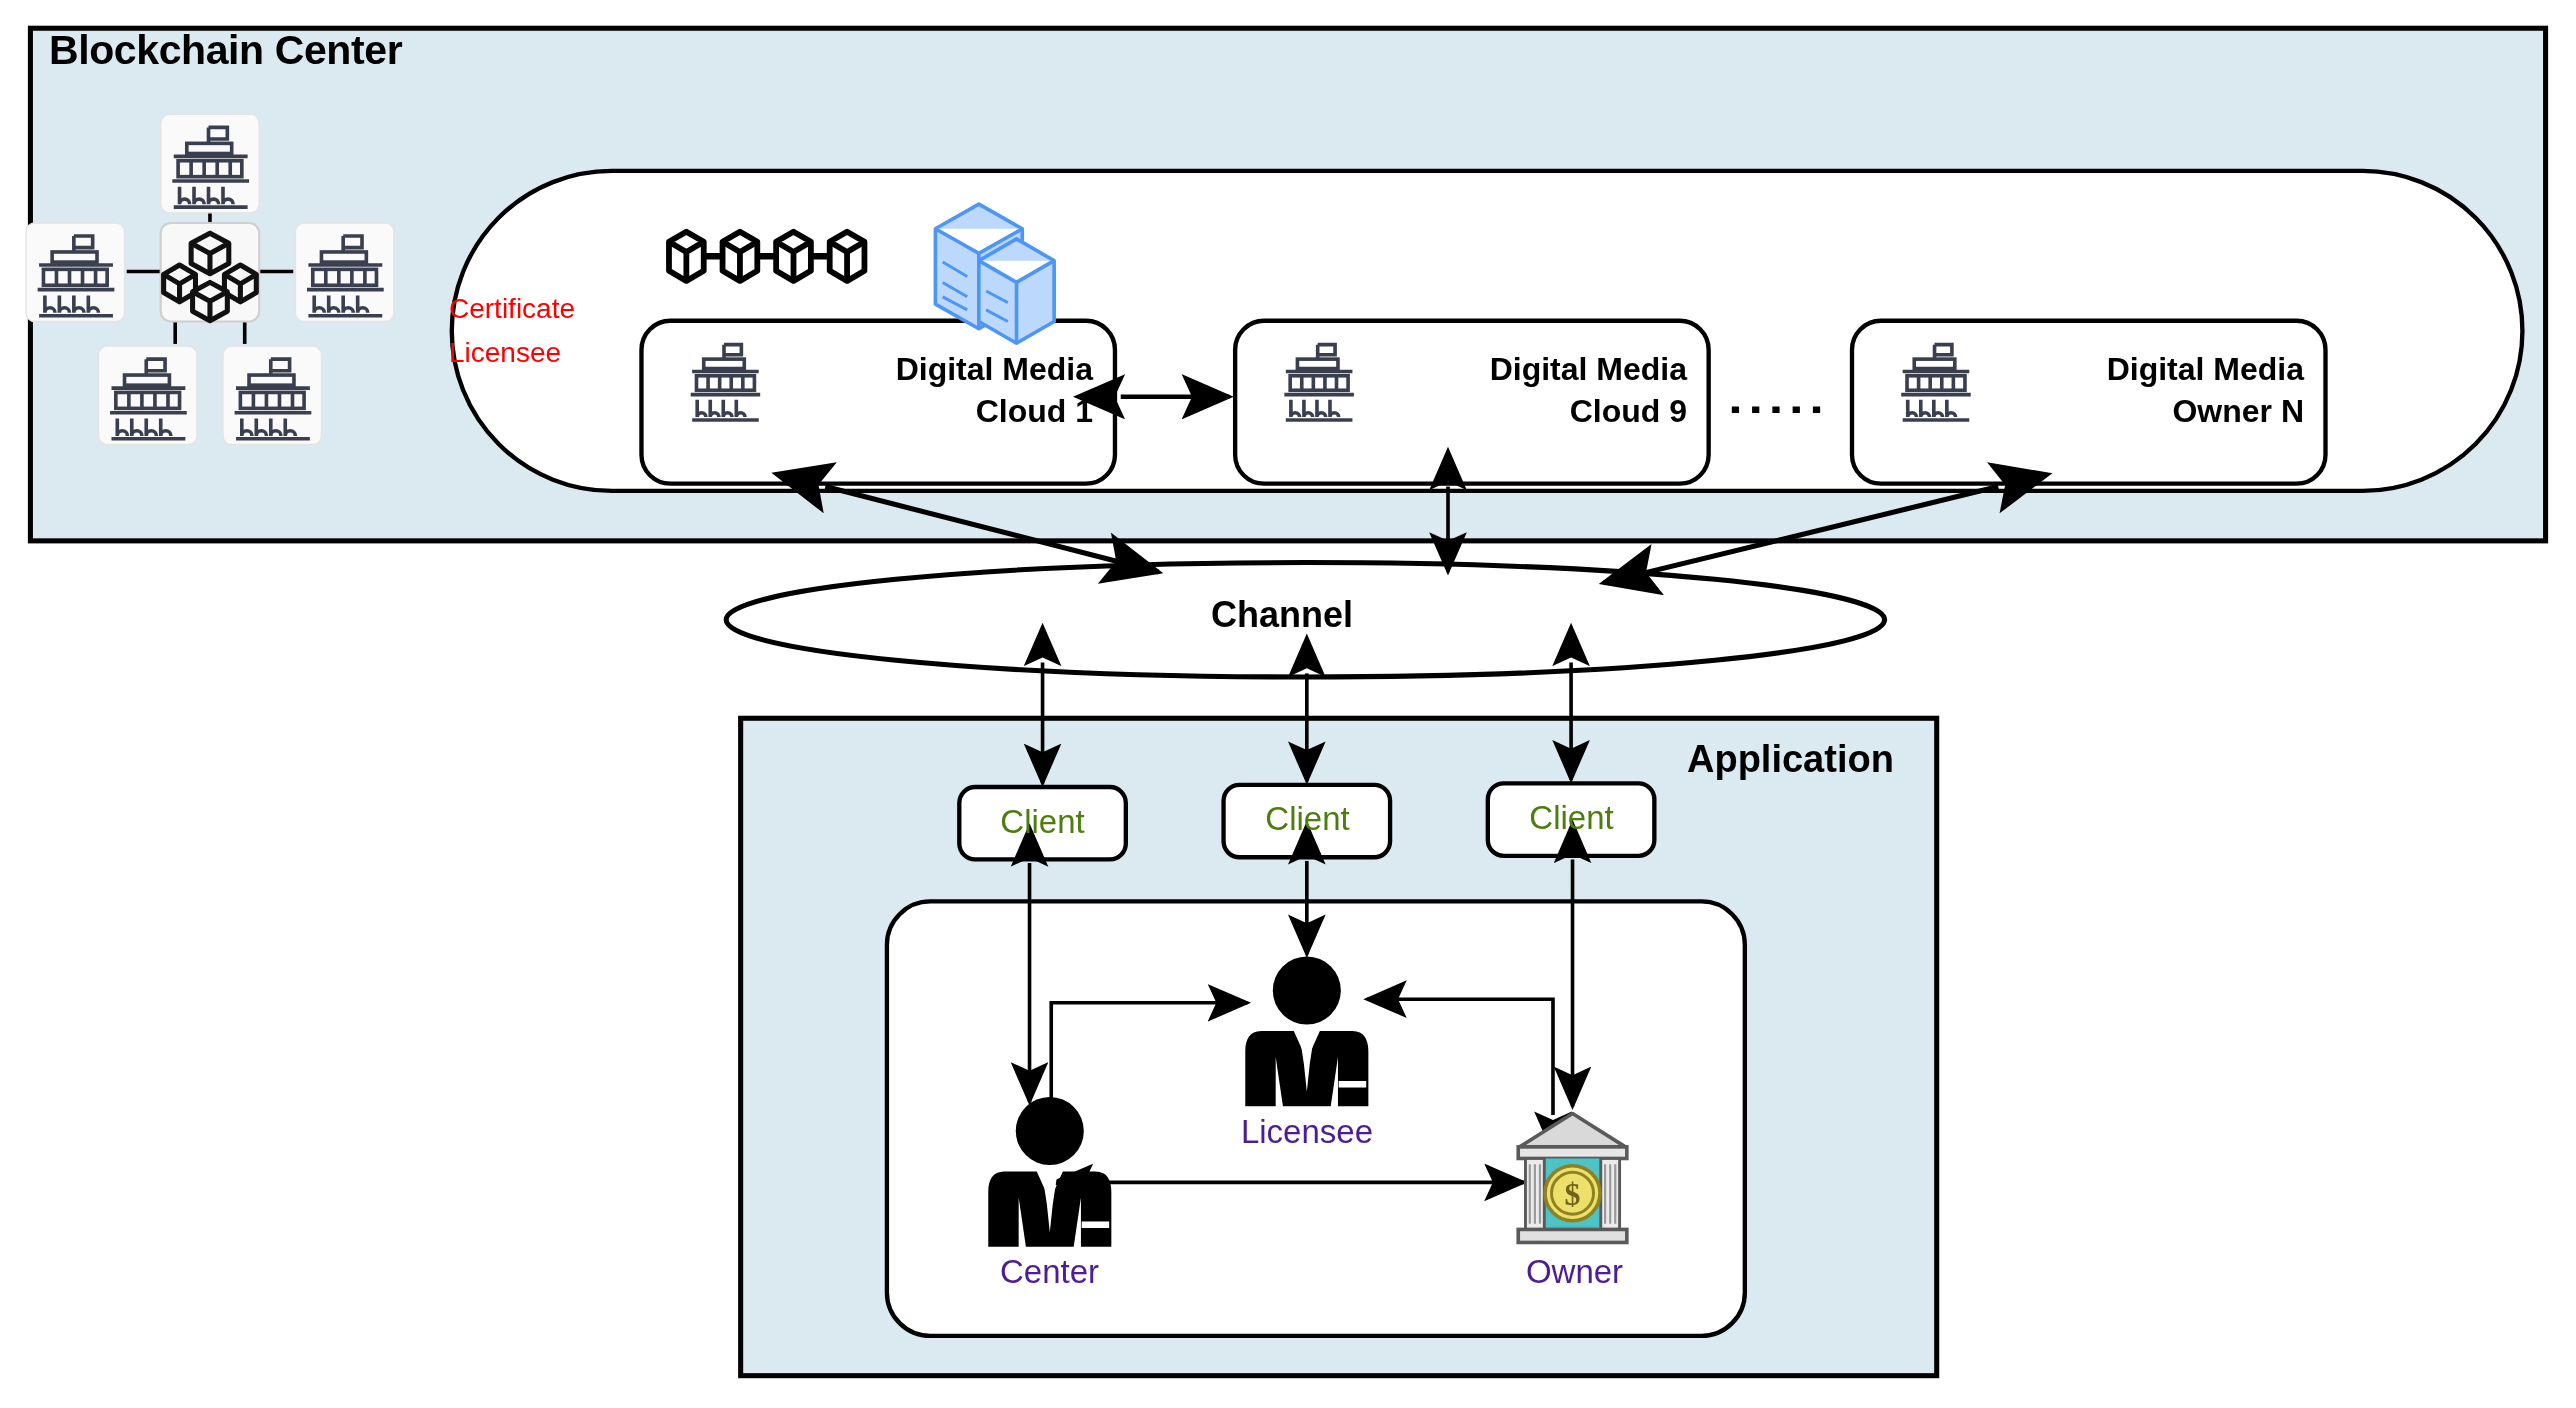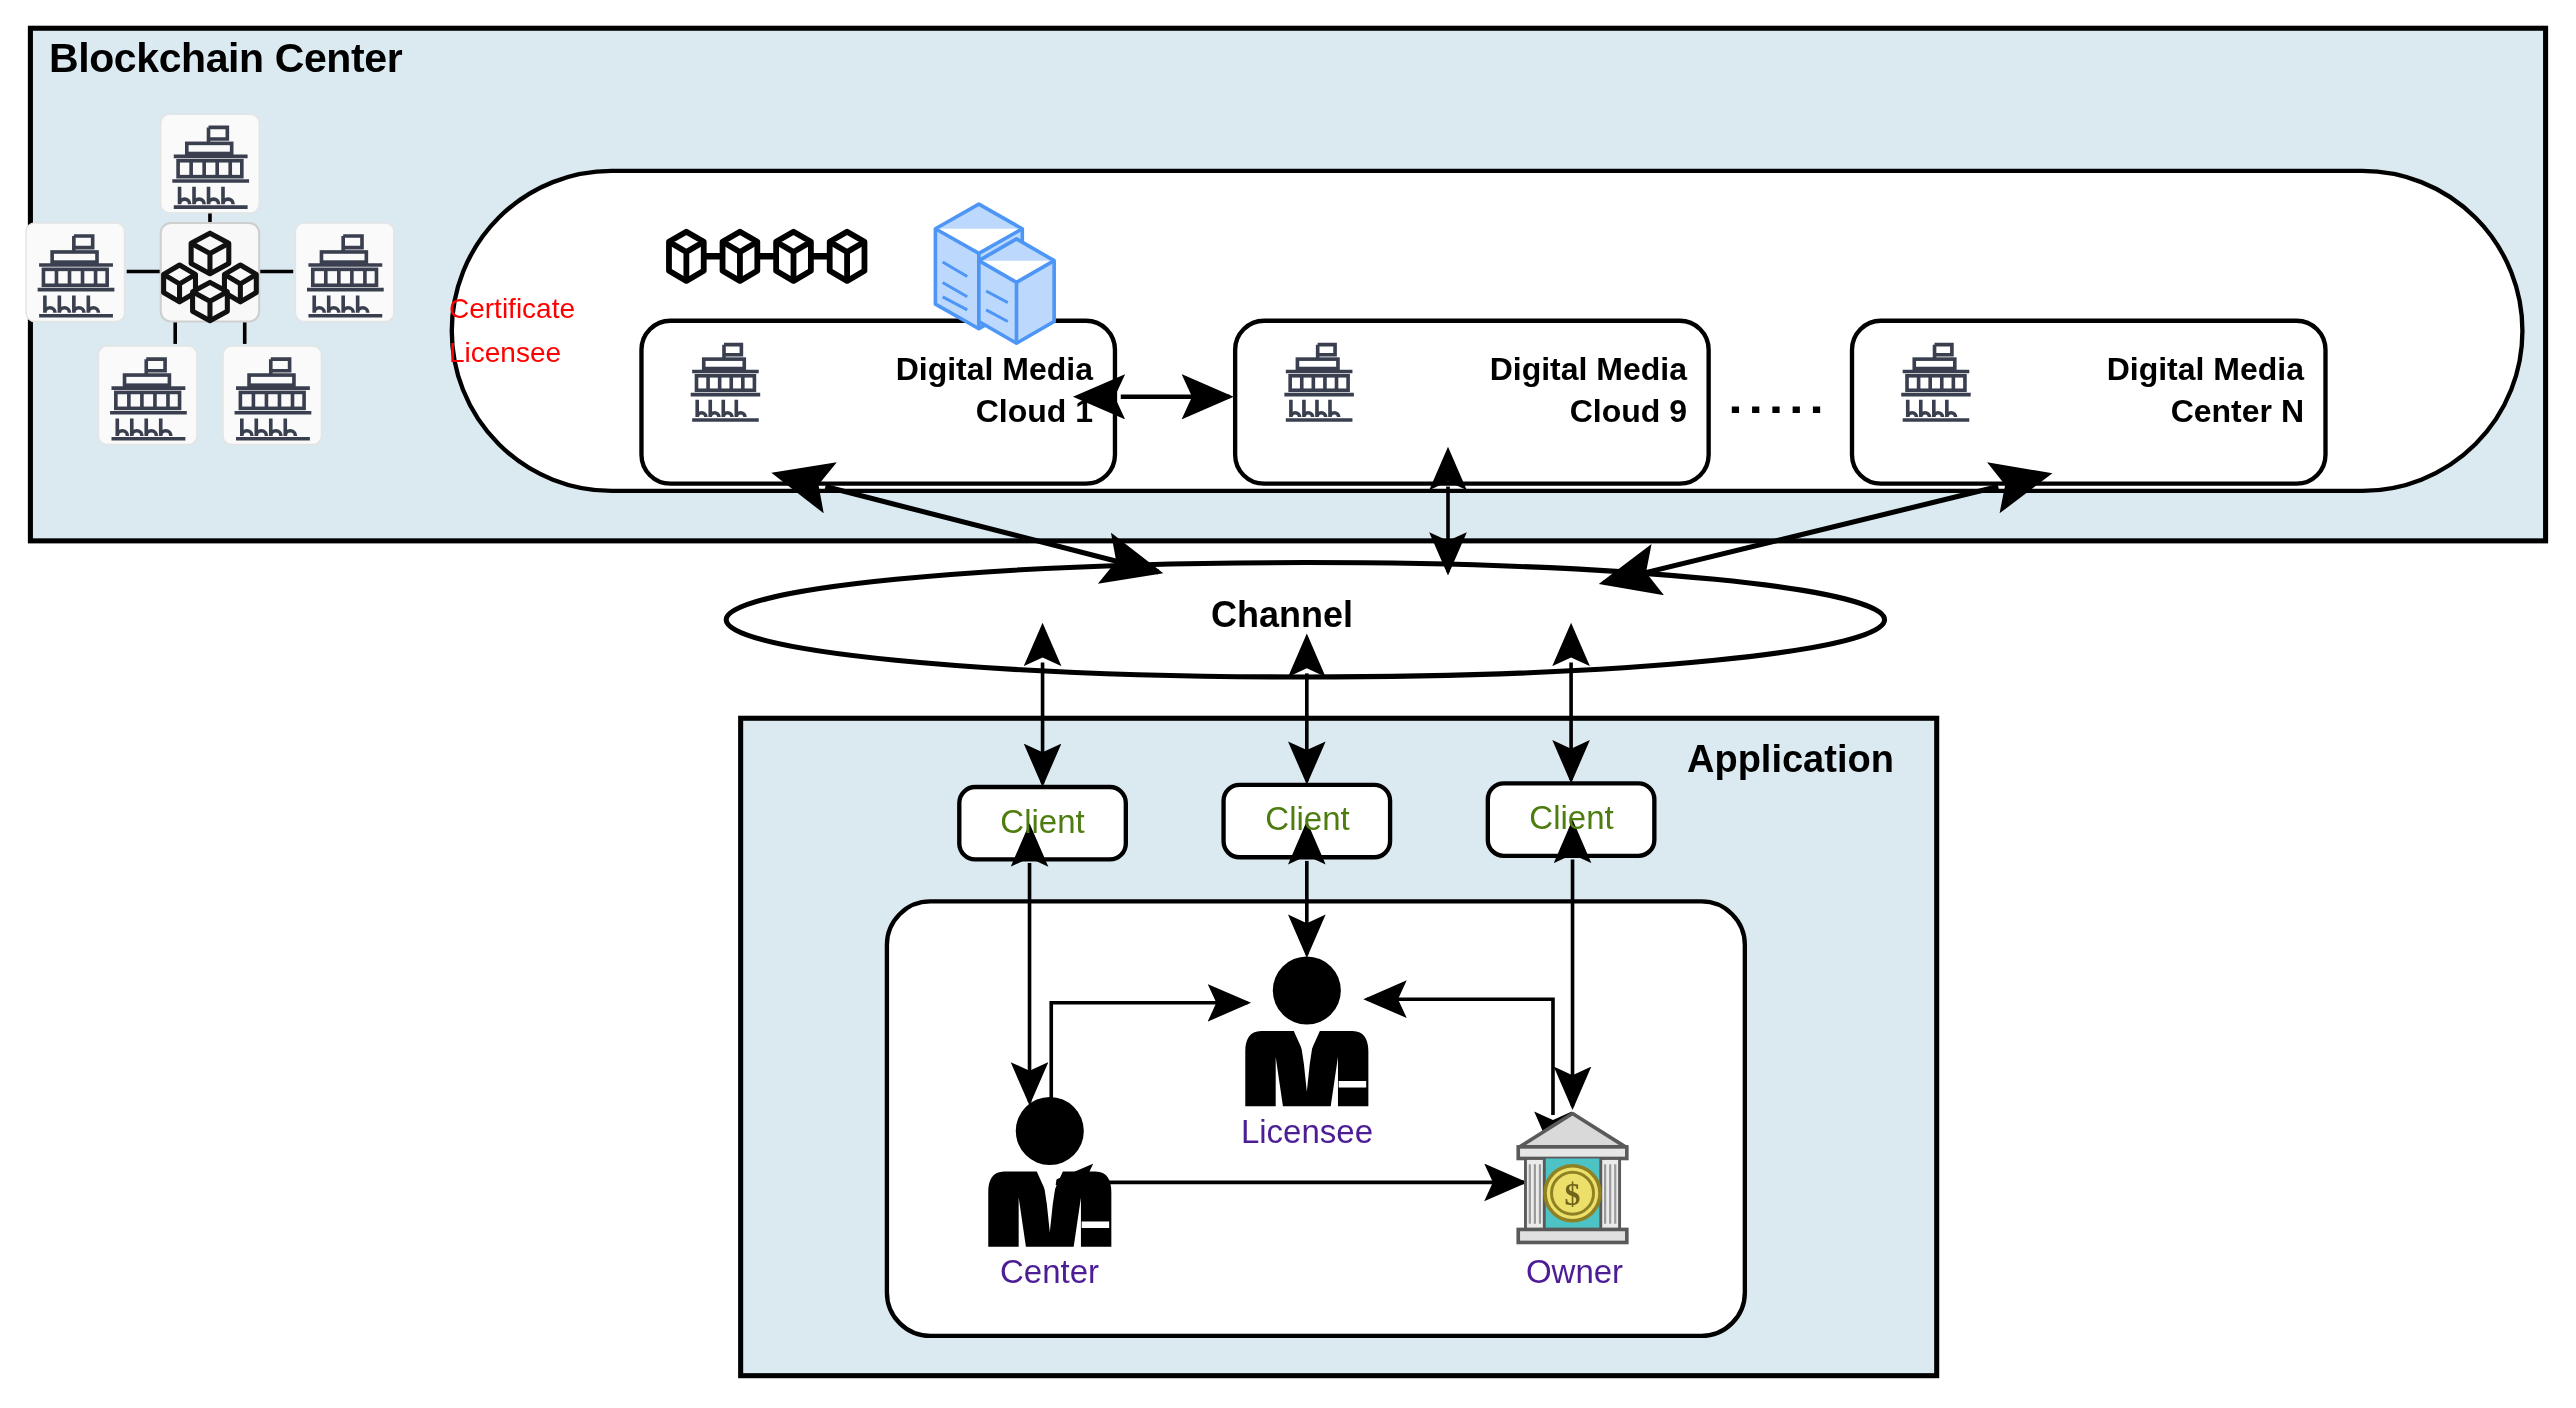--- a/index.html
+++ b/index.html
@@ -26,21 +26,21 @@
     width: 2576px;
     height: 1409px;
     overflow: visible;
   }
   .txt {
     position: absolute;
     white-space: pre;
     line-height: 1.12;
   }
   .t-blockchain-center {
-    left: 49px; top: 36px;
+    left: 49px; top: 28px;
     font-size: 41px;
     font-weight: bold;
     color: #000000;
     letter-spacing: -0.4px;
     text-align: center;
   }
   .t-application {
     left: 1687px; top: 738px;
     font-size: 38px;
     font-weight: bold;
@@ -363,21 +363,21 @@
   <div class="txt t-ca">Certificate</div>
   <div class="txt t-ca" style="top:336px;">Licensee</div>
 
   <div class="txt t-cloud" style="left:818px; top:350px; width:275px;">Digital Media</div>
   <div class="txt t-cloud" style="left:818px; top:392px; width:275px;">Cloud 1</div>
 
   <div class="txt t-cloud" style="left:1412px; top:350px; width:275px;">Digital Media</div>
   <div class="txt t-cloud" style="left:1412px; top:392px; width:275px;">Cloud 9</div>
 
   <div class="txt t-cloud" style="left:2029px; top:350px; width:275px;">Digital Media</div>
-  <div class="txt t-cloud" style="left:2029px; top:392px; width:275px;">Center N</div>
+  <div class="txt t-cloud" style="left:2029px; top:392px; width:275px;">Owner N</div>
 
   <div class="txt t-channel">Channel</div>
 
   <div class="txt t-application">Application</div>
 
   <div class="txt t-client" style="left:959px; top:804px; width:167px;">Client</div>
   <div class="txt t-client" style="left:1224px; top:801px; width:167px;">Client</div>
   <div class="txt t-client" style="left:1488px; top:800px; width:167px;">Client</div>
 
   <div class="txt t-actor" style="left:1184px; top:1114px; width:246px;">Licensee</div>

